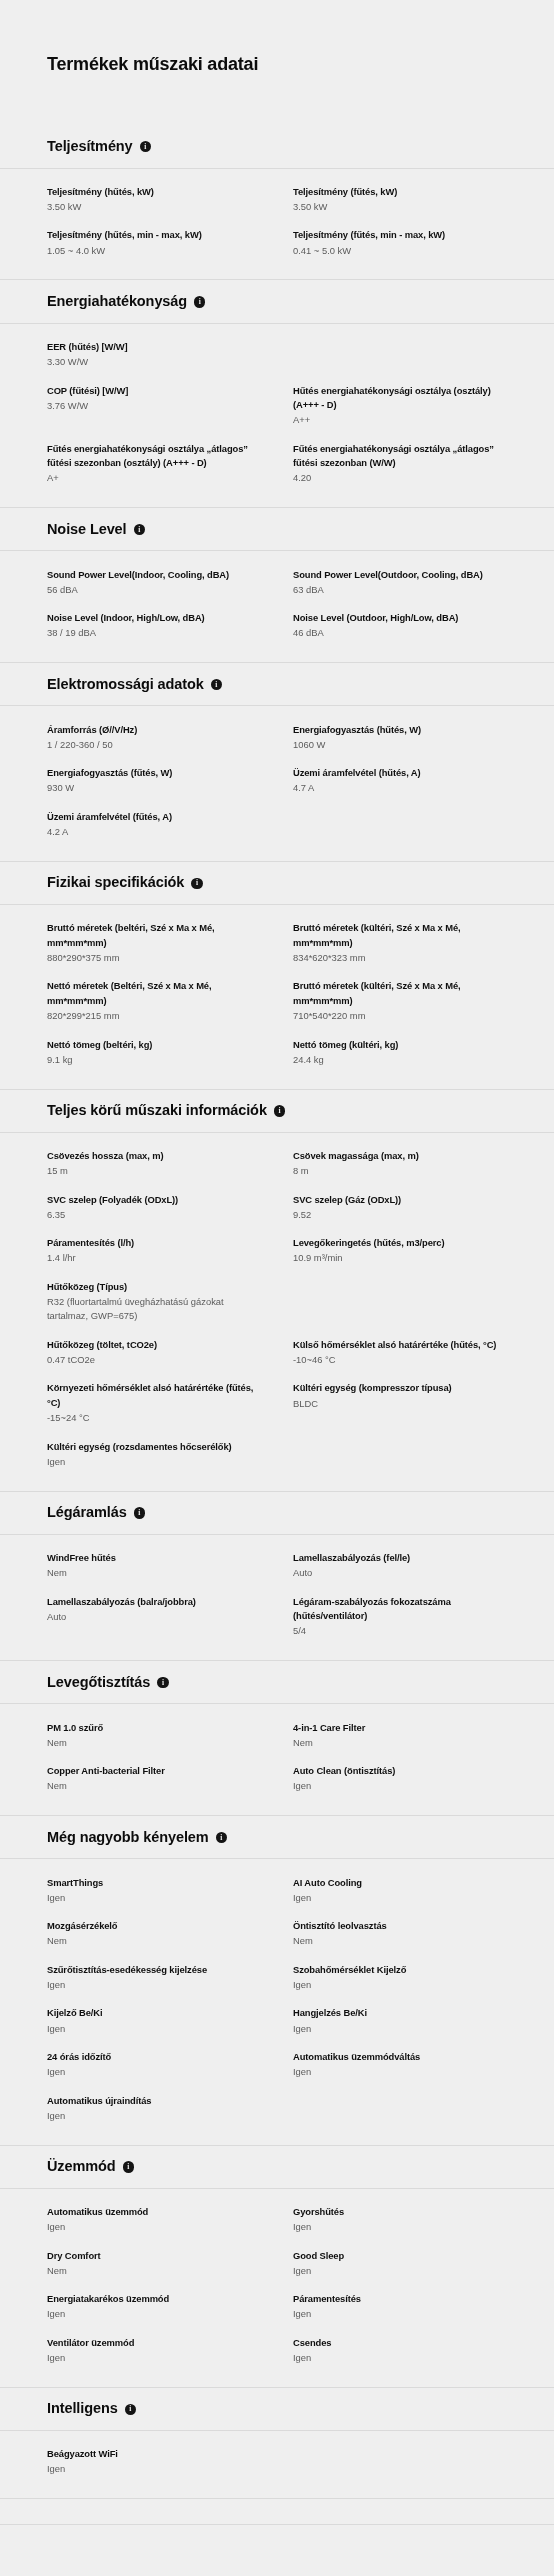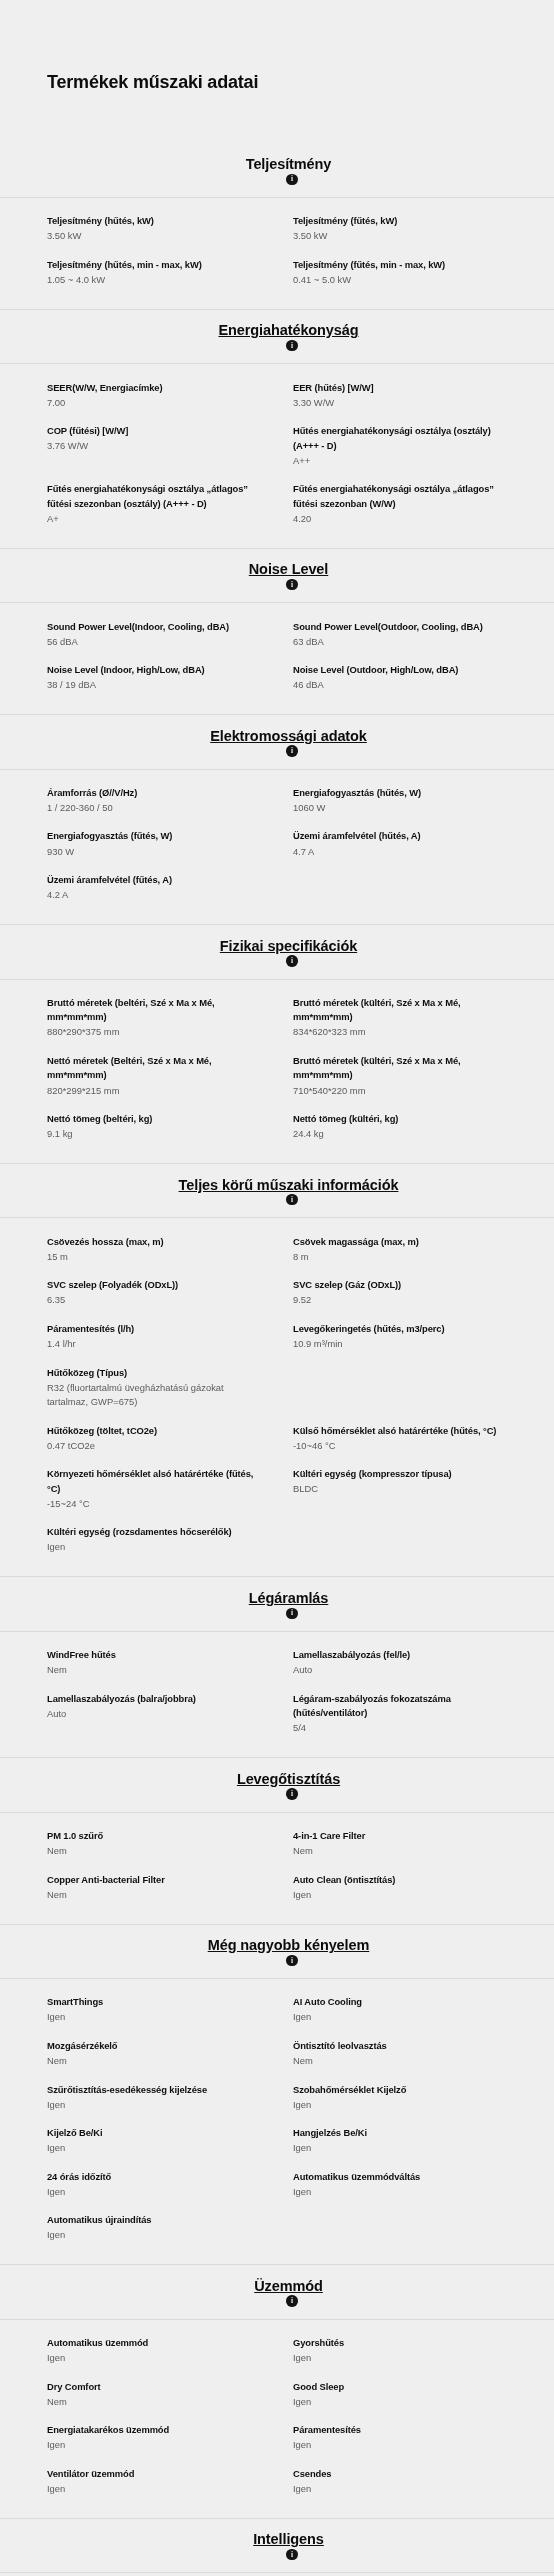--- a/index.html
+++ b/index.html
@@ -7,47 +7,46 @@
     width: 555px;
     min-height: 2576px;
     background: #efefef;
     font-family: "Liberation Sans", "DejaVu Sans", sans-serif;
     color: #101010;
     -webkit-font-smoothing: antialiased;
   }
   .page { width: 555px; min-height: 2576px; overflow: hidden; }
 
   .page-title {
-    padding: 72px 45px 0 47px;
+    padding: 54px 45px 0 47px;
     margin: 0 0 50px 0;
     font-size: 18px;
     line-height: 21.4px;
     font-weight: 700;
     letter-spacing: -0.2px;
     color: #0c0c0c;
   }
 
   section { display: block; }
 
   .band {
     border-bottom: 0.6px solid #dadada;
     padding: 12.6px 25px 12px 47px;
   }
-  section.with-top .band { border-top: 0.6px solid #dadada; text-decoration: underline; }
+  section.with-top .band { border-top: 0.6px solid #dadada; }
 
   .band h2 {
     margin: 0;
     font-size: 14.5px;
     line-height: 17.6px;
     font-weight: 700;
     letter-spacing: -0.1px;
     color: #0c0c0c;
     display: flex;
     align-items: center;
-    flex-direction: column;
   }
   .info {
     display: inline-flex;
     align-items: center;
     justify-content: center;
     width: 11.3px; height: 11.3px;
     margin-left: 7px;
     border-radius: 50%;
     background: #141414;
     color: #efefef;
@@ -125,24 +124,20 @@
       <section class="with-top">
         <div class="band">
           <h2>
             <span>Energiahatékonyság</span>
             <span class="info">i</span>
           </h2>
         </div>
         <div class="rows">
           <div class="row">
             <div class="cell">
-              <div class="label">SEER(W/W, Energiacímke)</div>
-              <div class="value">7.00</div>
-            </div>
-            <div class="cell">
               <div class="label">EER (hűtés) [W/W]</div>
               <div class="value">3.30 W/W</div>
             </div>
           </div>
           <div class="row">
             <div class="cell">
               <div class="label">COP (fűtési) [W/W]</div>
               <div class="value">3.76 W/W</div>
             </div>
             <div class="cell">

